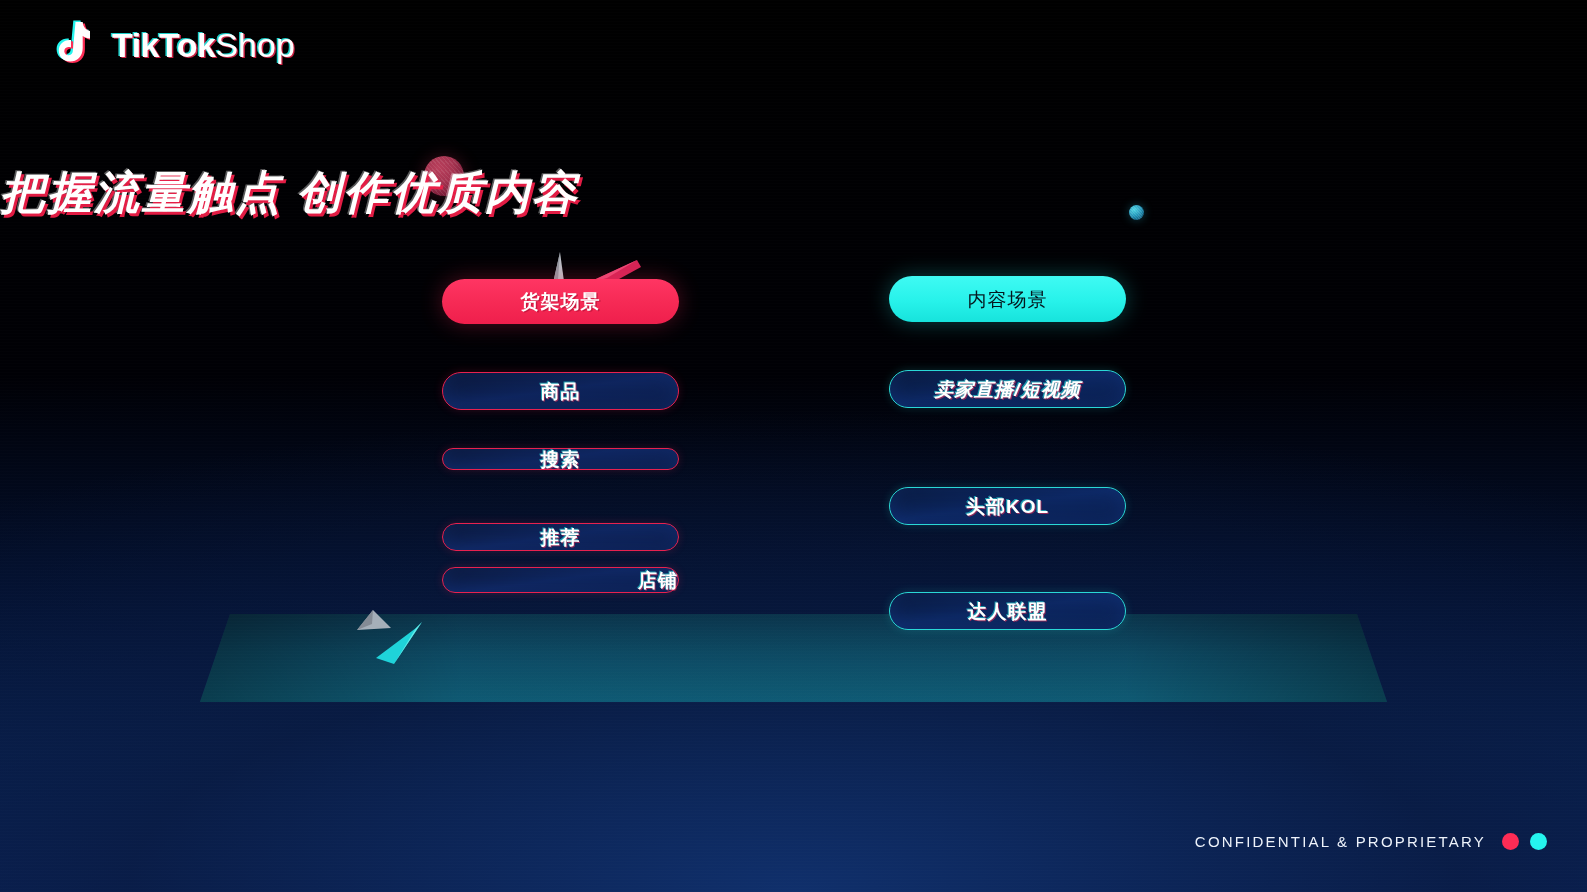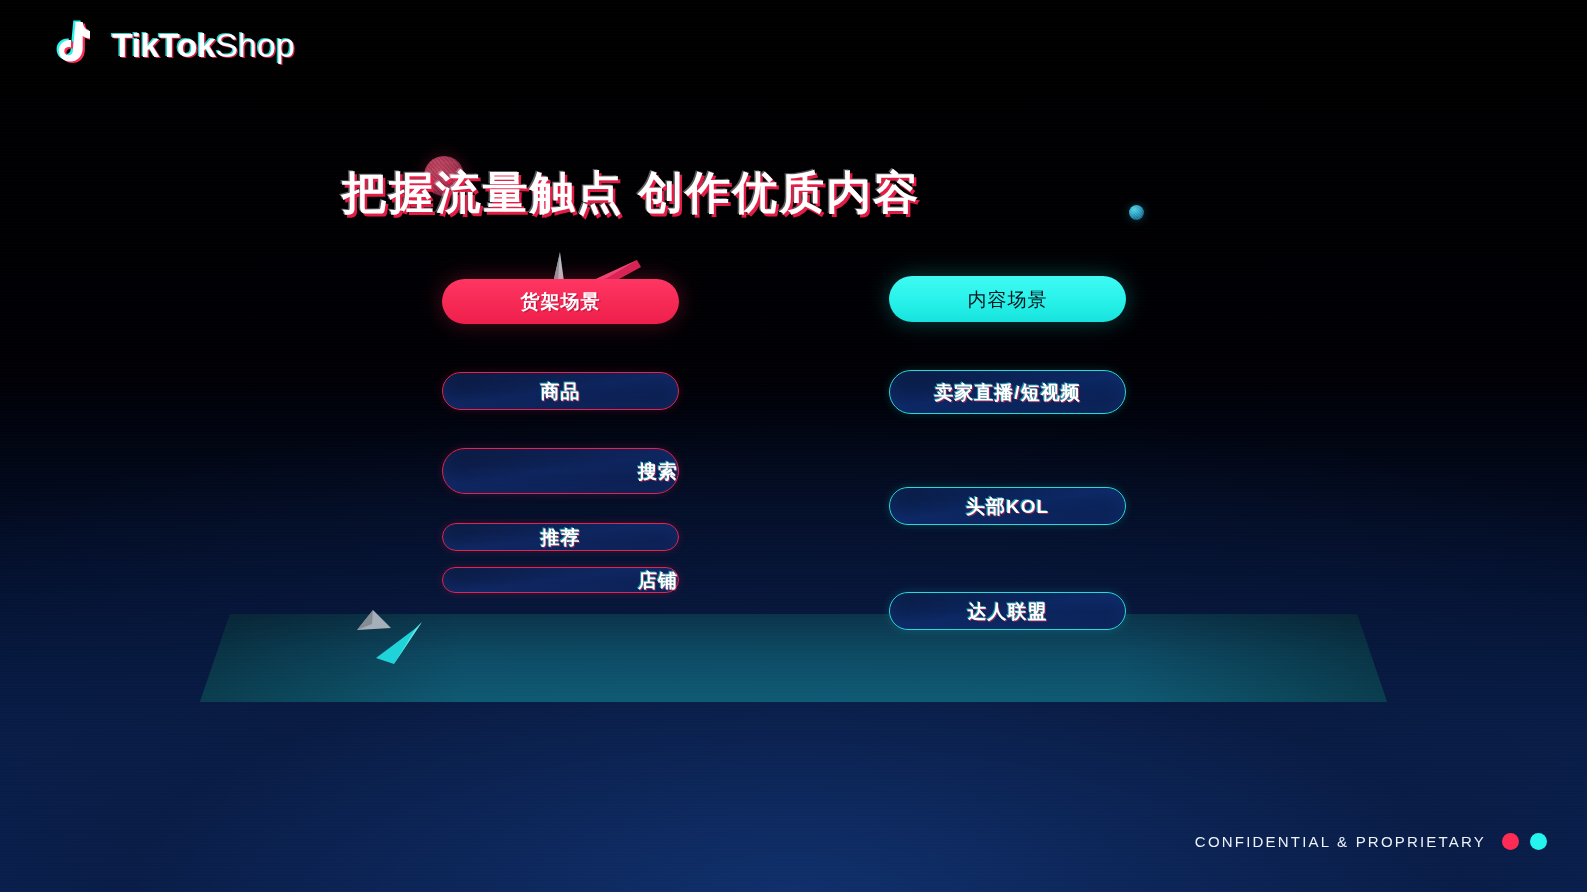--- a/index.html
+++ b/index.html
@@ -54,31 +54,32 @@
     line-height:1;
     white-space:nowrap;
     text-shadow: -1.4px -1.0px 0 rgba(37,244,238,.85), 1.4px 1.0px 0 rgba(254,44,85,.8);
   }
   .logo-word .shop{ font-weight:400; letter-spacing:0px; }
 
   
   .title{
     position:absolute;
     left:0; top:168px; width:1262px;
-    text-align:center;
+    text-align:left;
     z-index:15;
     color:#ffffff;
     font-size:45px;
     font-weight:bold;
     letter-spacing:2px;
     line-height:1.1;
     white-space:nowrap;
     text-shadow:
       2.5px 2.5px 0 rgba(238,29,72,.95),
       -1.5px -1.5px 0 rgba(255,255,255,.35);
+    font-style: italic;
   }
 
   
   .pill{
     position:absolute;
     display:flex;
     align-items:center;
     justify-content:center;
     border-radius:999px;
     text-align:center;
@@ -227,35 +228,35 @@
     <polygon points="50,0 44,6 22,42" fill="#7ef3f0" opacity="0.7"></polygon>
   </svg>
 
   <div class="pill outline-pink" style="left:442px; top:372px; width:237px; height:38px;">
     <span class="pill-label">商品</span>
   </div>
 
   <div class="pill solid-pink" style="left:442px; top:279px; width:237px; height:45px;">
     <span class="pill-label">货架场景</span>
   </div>
-  <div class="pill outline-pink" style="left:442px; top:448px; width:237px; height:46px;justify-content:flex-end;">
+  <div class="pill outline-pink" style="left:442px; top:448px; width:237px; height:22px;">
     <span class="pill-label">搜索</span>
   </div>
   <div class="pill outline-pink" style="left:442px; top:523px; width:237px; height:28px;">
     <span class="pill-label">推荐</span>
   </div>
   <div class="pill outline-pink" style="left:442px; top:567px; width:237px; height:26px;justify-content:flex-end;">
     <span class="pill-label">店铺</span>
   </div>
 
   <div class="pill solid-cyan" style="left:889px; top:276px; width:237px; height:46px;">
     <span class="pill-label">内容场景</span>
   </div>
 
-  <div class="pill outline-cyan" style="left:889px; top:370px; width:237px; height:44px;">
+  <div class="pill outline-cyan" style="left:889px; top:370px; width:237px; height:38px;font-style:italic;">
     <span class="pill-label">卖家直播/短视频</span>
   </div>
   <div class="pill outline-cyan" style="left:889px; top:487px; width:237px; height:38px;">
     <span class="pill-label">头部KOL</span>
   </div>
   <div class="pill outline-cyan" style="left:889px; top:592px; width:237px; height:38px;">
     <span class="pill-label">达人联盟</span>
   </div>
 
   <div class="footer">

